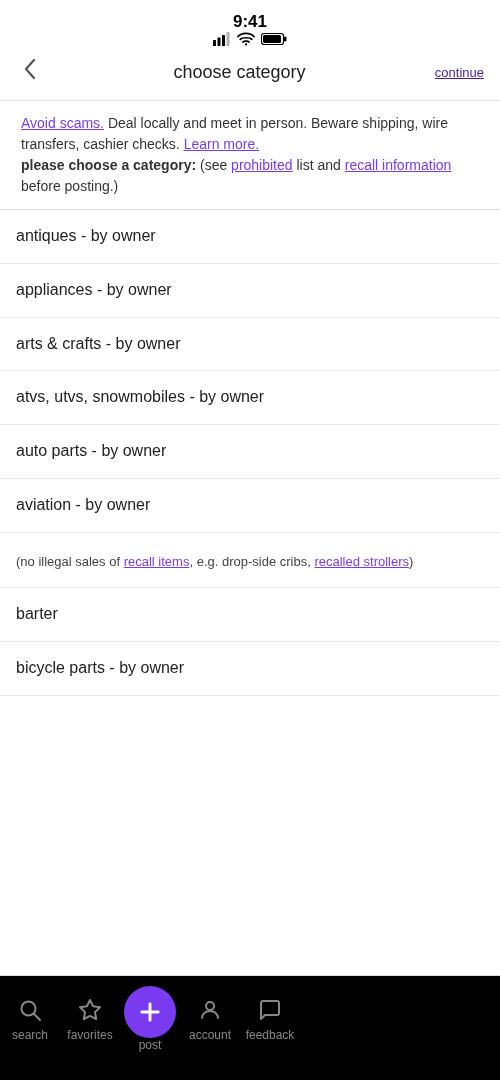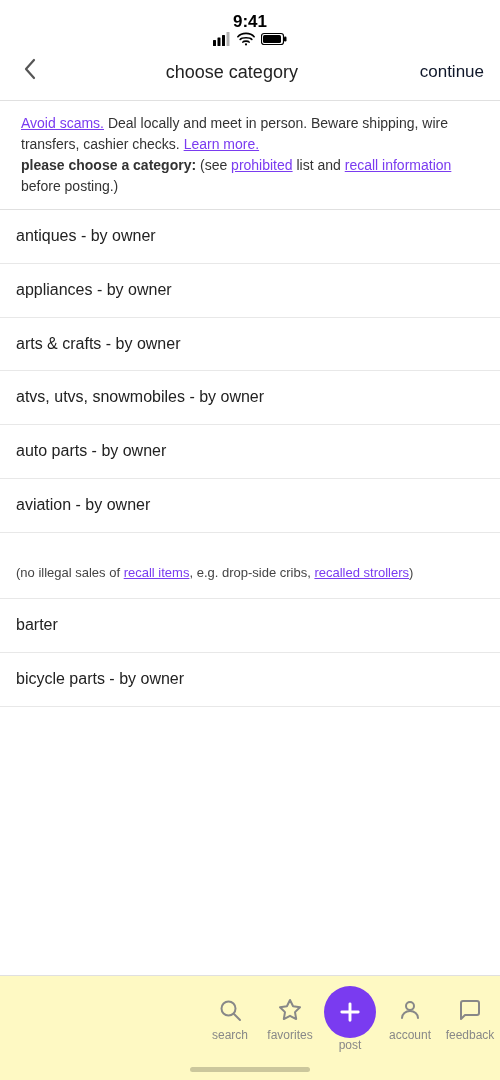--- a/index.html
+++ b/index.html
@@ -49,25 +49,26 @@
       padding: 4px 8px;
     }
     .header-title {
       font-size: 18px;
       font-weight: 400;
       color: #222;
       flex: 1;
       text-align: center;
     }
     .continue-button {
-      font-size: 17px;
-      color: #0f172a;
+      font-size: 13px;
+      color: #4c1d95;
       font-weight: 400;
       cursor: pointer;
       padding: 4px 0;
+      text-decoration: underline;
     }
 
     
     .warning-banner {
       padding: 12px 21px;
       font-size: 14px;
       line-height: 1.5;
       color: #333;
       border-bottom: 1px solid #e0e0e0;
     }
@@ -88,39 +89,39 @@
       padding: 16px 16px;
       font-size: 16px;
       color: #222;
       border-bottom: 1px solid #e8e8e8;
       cursor: pointer;
       line-height: 1.3;
     }
     .category-sub-note {
       font-size: 13px;
       color: #444;
-      margin-top: 15px;
+      margin-top: 4px;
       line-height: 1.4;
     }
     .category-sub-note a {
       color: #7a3bf0;
       text-decoration: underline;
     }
 
     
     .bottom-nav {
       position: fixed;
       bottom: 0;
       left: 0;
       width: 500px;
-      background: #fef9c3;
+      background: #000000;
       border-top: 1px solid #e0e0e0;
       display: flex;
       align-items: center;
-      justify-content: flex-end;
+      justify-content: flex-start;
       padding: 10px 0 28px;
     }
     .nav-item {
       display: flex;
       flex-direction: column;
       align-items: center;
       gap: 4px;
       cursor: pointer;
       color: #888;
       min-width: 60px;

